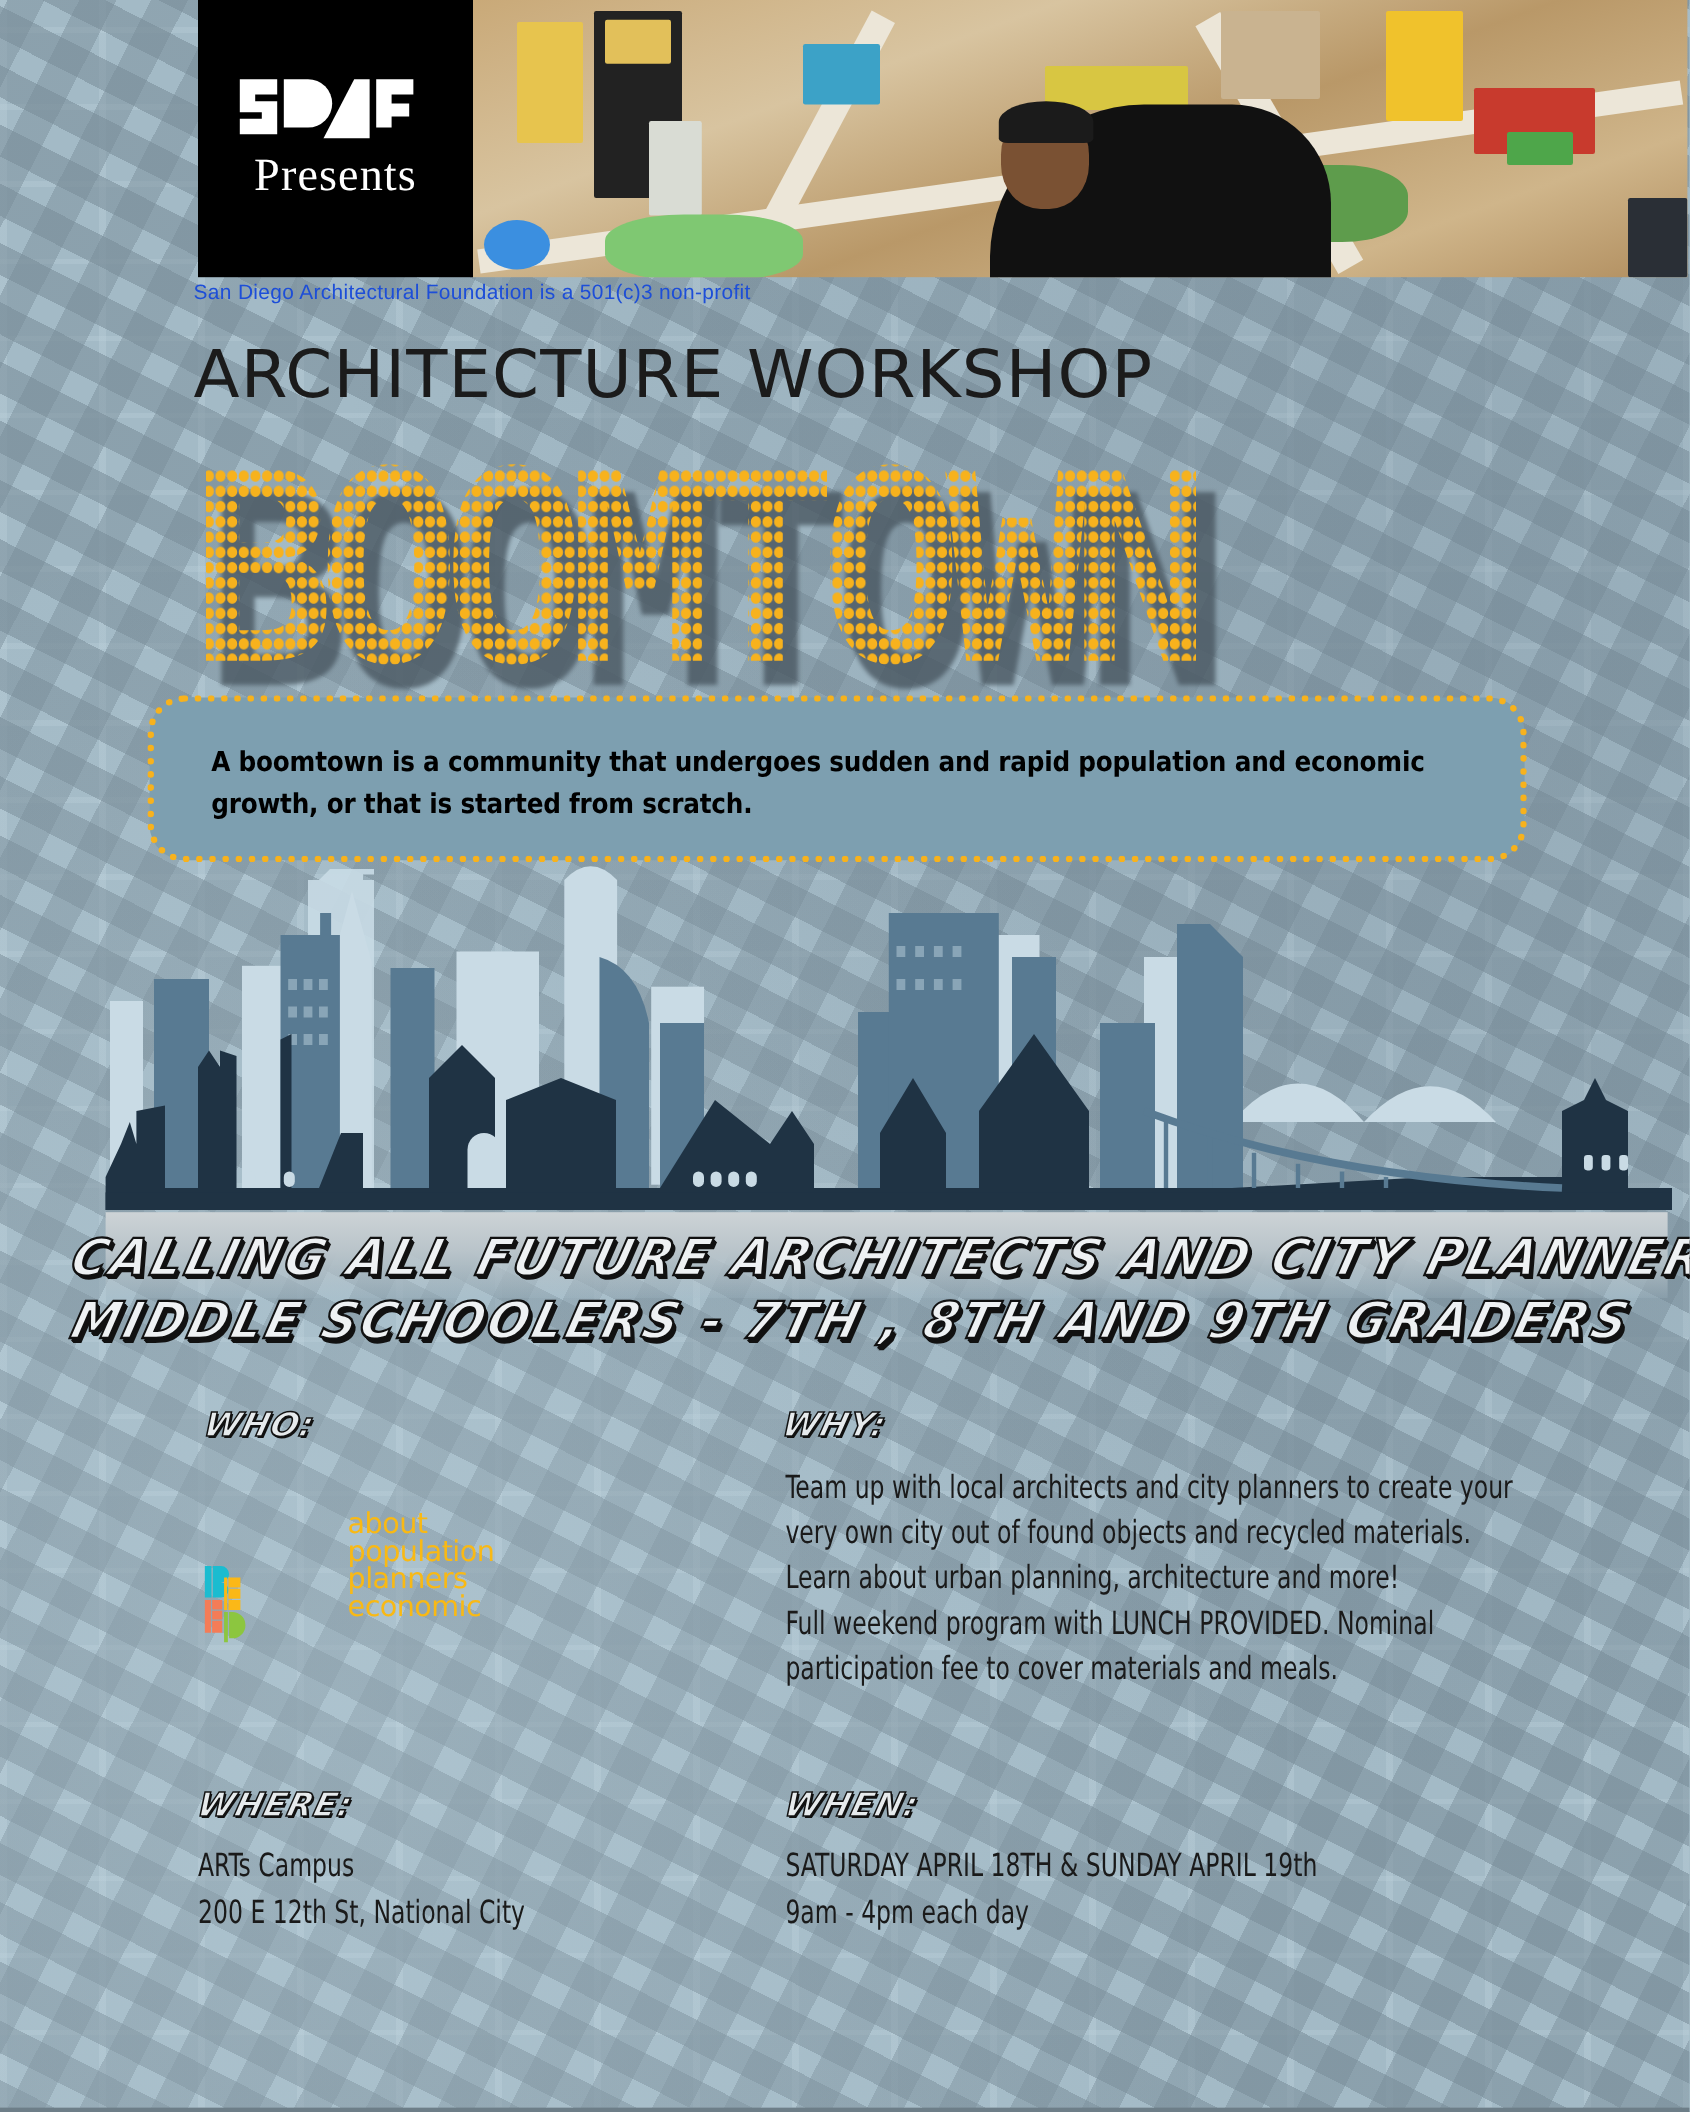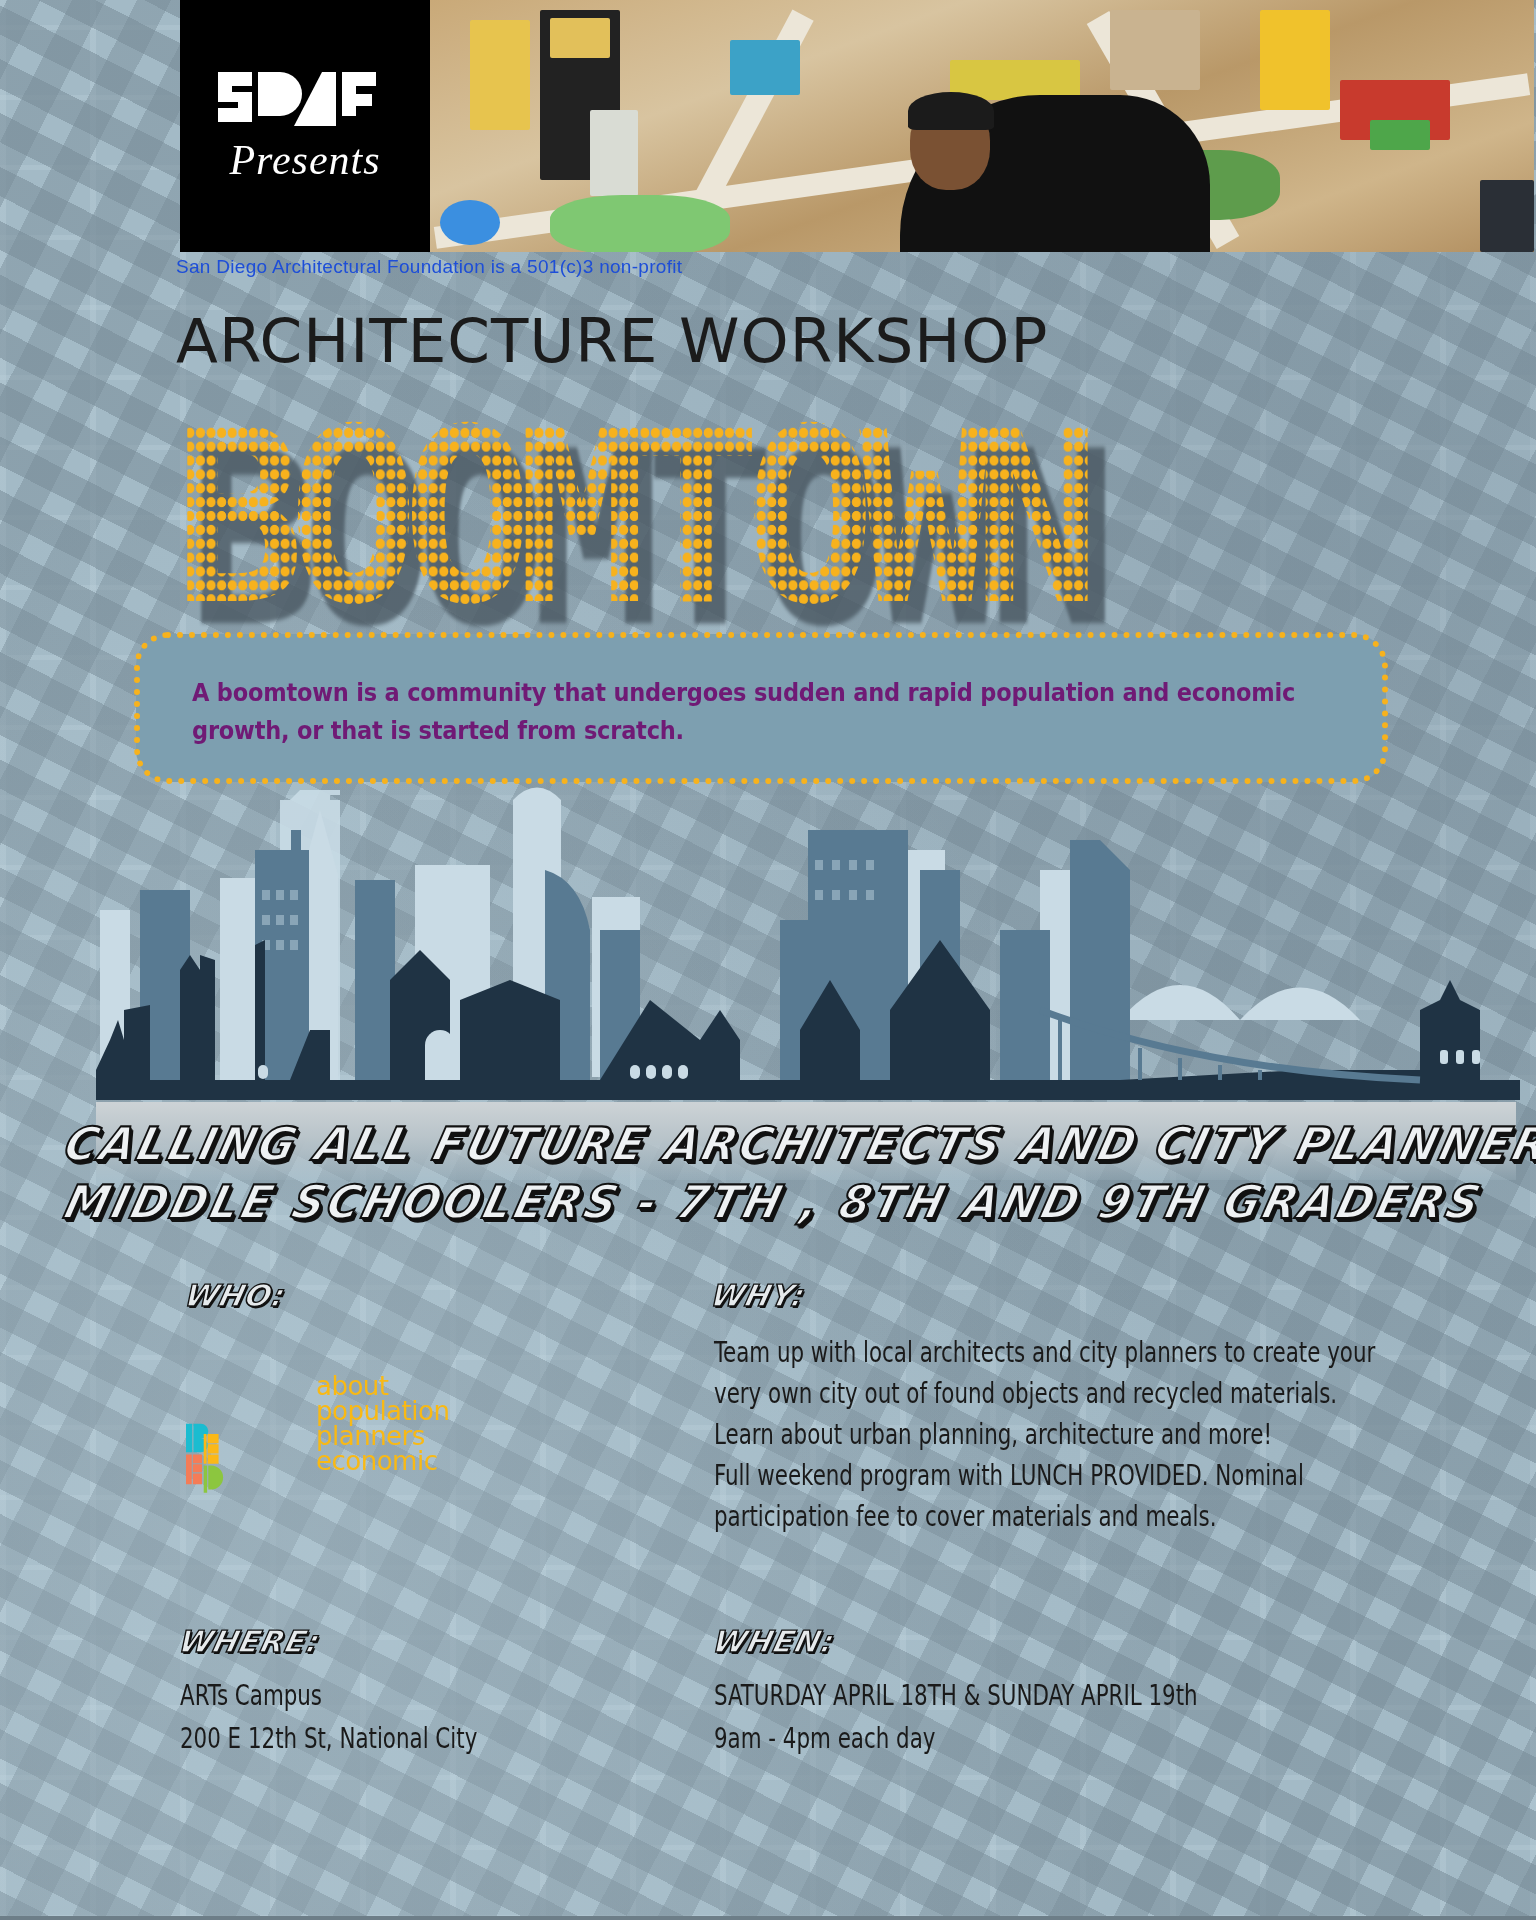--- a/index.html
+++ b/index.html
@@ -14,21 +14,21 @@
       repeating-linear-gradient(0deg, rgba(190,210,220,.3) 0 5px, transparent 5px 70px);}
   .map::after{content:"";position:absolute;inset:0;
     background:radial-gradient(ellipse at 20% 80%,rgba(200,220,230,.25),transparent 50%),
       radial-gradient(ellipse at 85% 30%,rgba(110,130,145,.25),transparent 55%);}
   .bottom-edge{position:absolute;left:0;right:0;bottom:0;height:4px;background:#6d7e88;}
 
   
   .logo-box{position:absolute;left:180px;top:0;width:250px;height:252px;background:#000;}
   .sdaf{position:absolute;left:34px;top:68px;width:162px;height:58px;}
   .presents{position:absolute;left:0;width:250px;top:136px;text-align:center;color:#fff;
-    font-family:"Liberation Serif",serif;font-style:italic;font-size:42px;letter-spacing:1px;}
+    font-family:"Liberation Serif",serif;font-size:42px;letter-spacing:1px;}
   .photo{position:absolute;left:430px;top:0;width:1104px;height:252px;overflow:hidden;
     background:linear-gradient(160deg,#c9a978 0%,#d8c4a0 30%,#b99868 55%,#cfb58a 80%,#b08d5e 100%);}
   .photo .road{position:absolute;background:#ece6d8;}
   .photo .block{position:absolute;border-radius:2px;}
   .photo .green{position:absolute;background:#5e9c4c;border-radius:40%;}
   .photo .person{position:absolute;left:470px;top:95px;width:310px;height:170px;background:#111;
     border-radius:140px 90px 0 0;}
   .photo .head{position:absolute;left:480px;top:100px;width:80px;height:90px;background:#7a5133;border-radius:45%;}
   .photo .hair{position:absolute;left:478px;top:92px;width:86px;height:38px;background:#1b1b1b;border-radius:50% 50% 10% 10%;}
   .tagline{position:absolute;left:176px;top:256px;font-family:"Liberation Sans",sans-serif;
@@ -45,21 +45,21 @@
   .boom-dots{color:transparent;
     background-image:radial-gradient(circle at 50% 50%,#f7b21d 0 4.6px,transparent 5.4px);
     background-size:11.5px 13.6px;-webkit-background-clip:text;background-clip:text;}
 
   
   .def{position:absolute;left:136px;top:634px;width:1250px;height:148px;background:#7d9fb0;
     border-radius:32px;box-sizing:border-box;}
   .def::before{content:"";position:absolute;inset:-2px;border-radius:34px;
     border:6px dotted #f7b21d;}
   .def-text{position:absolute;left:56px;top:40px;right:40px;font-family:"DejaVu Sans Condensed","DejaVu Sans",sans-serif;
-    font-weight:bold;font-size:25px;line-height:38px;color:#701a75;letter-spacing:-.2px;}
+    font-weight:bold;font-size:25px;line-height:38px;color:#000000;letter-spacing:-.2px;}
 
   
   .skyline{position:absolute;left:0;top:780px;width:1536px;height:330px;}
   .reflect{position:absolute;left:96px;top:1102px;width:1420px;height:78px;
     background:linear-gradient(180deg,#cdd3d6 0%,#b9c4ca 45%,rgba(169,192,204,.2) 100%);}
 
   
   .comic{position:absolute;left:66px;font-family:"DejaVu Sans",sans-serif;font-weight:bold;font-style:italic;
     color:#eef1f3;letter-spacing:3px;white-space:nowrap;
     -webkit-text-stroke:2px #111;

